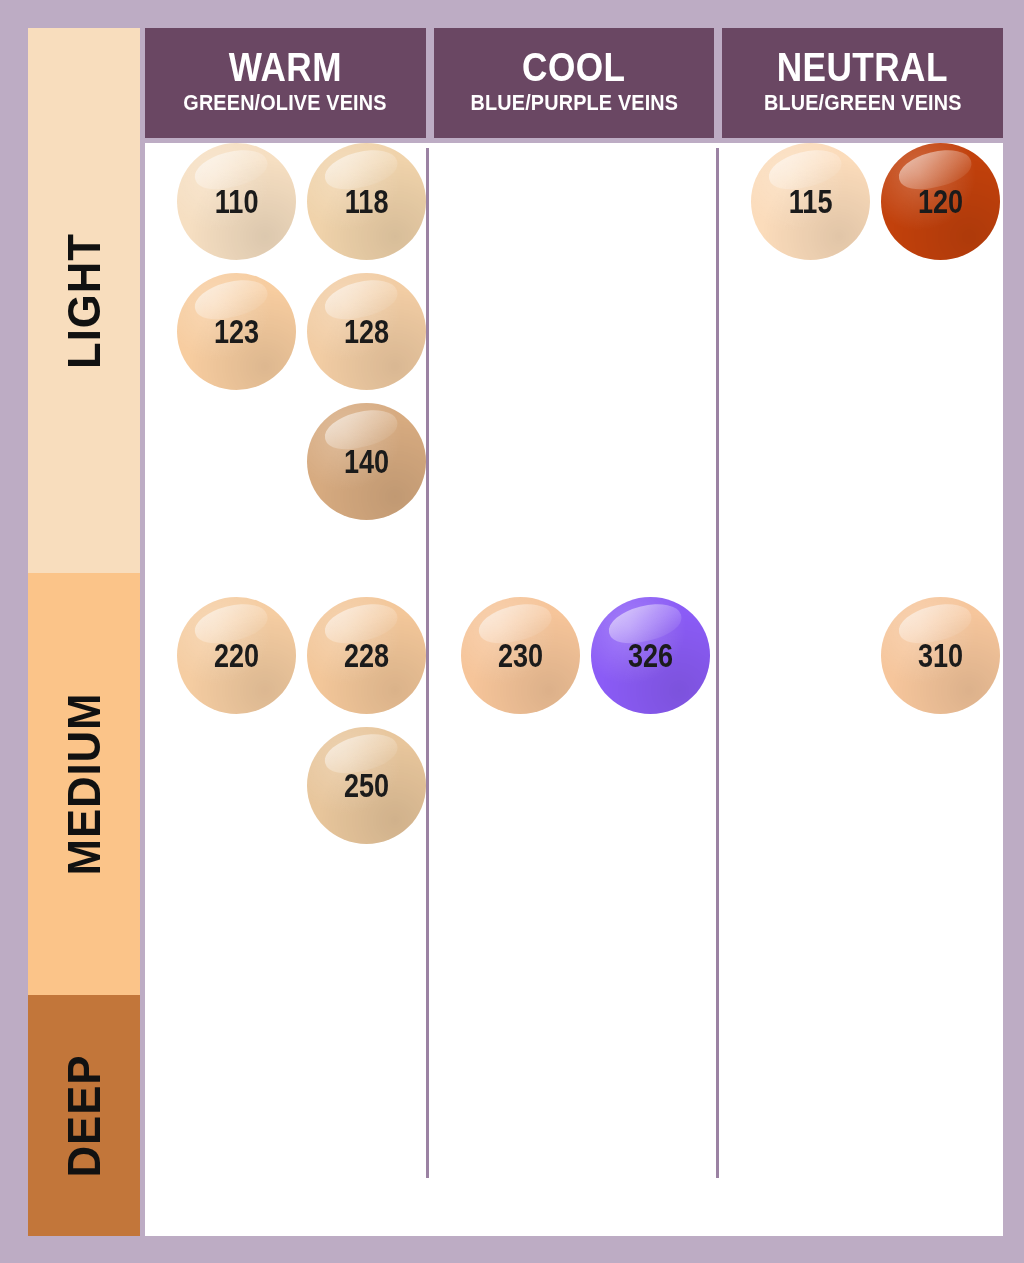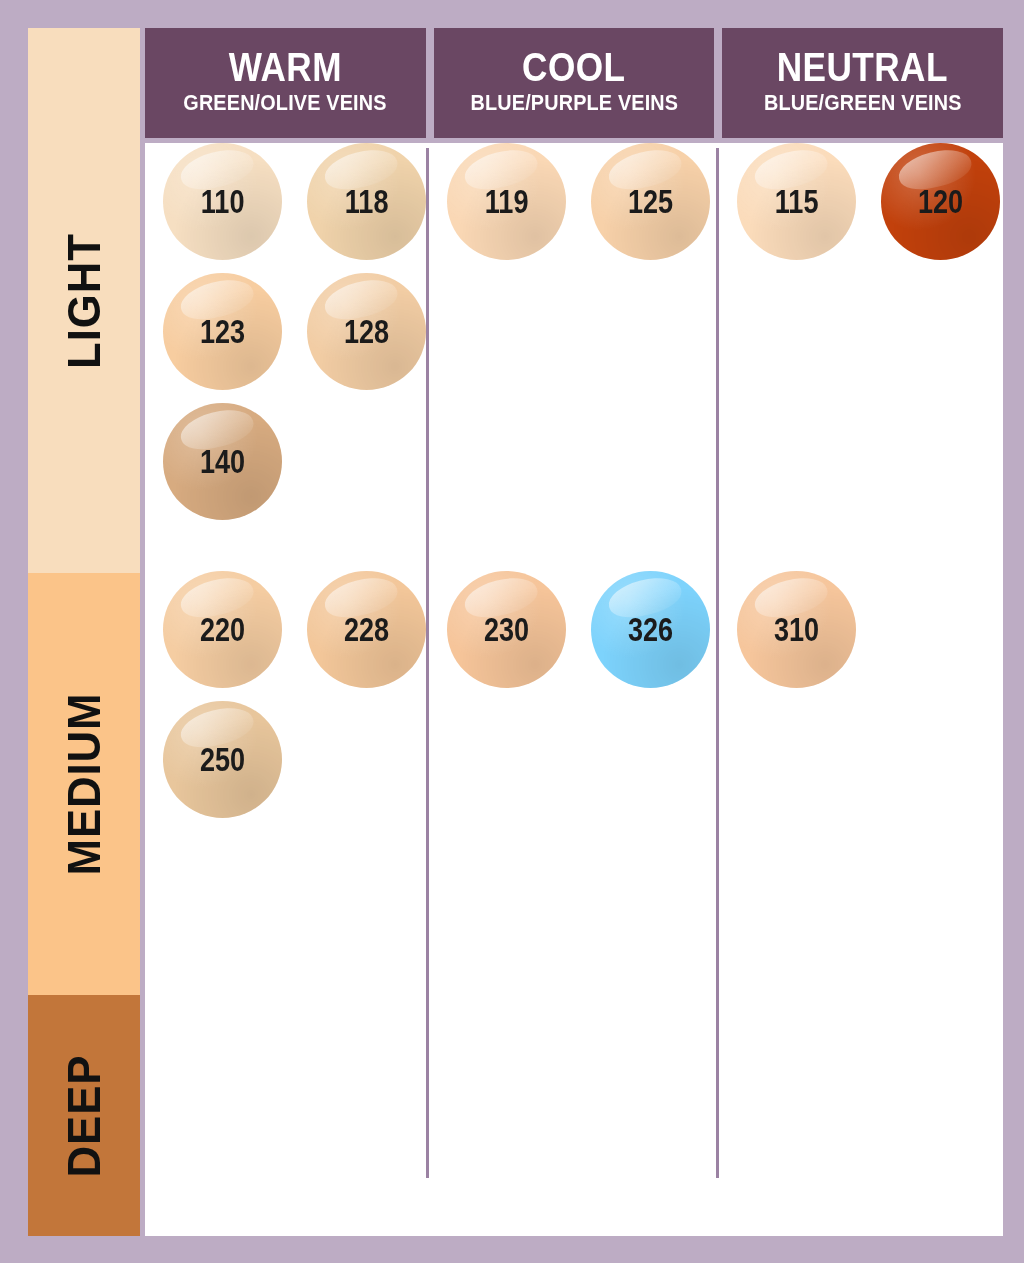--- a/index.html
+++ b/index.html
@@ -129,26 +129,26 @@
   #column-warm    { left: 0px; }
   #column-neutral { left: 284px; }
   #column-cool    { left: 574px; }
 
   .depth-group {
     position: absolute;
     left: 0;
     width: 100%;
   }
   .group-light  { top: 0px;   height: 430px; }
-  .group-medium { top: 428px; height: 423px; }
+  .group-medium { top: 454px; height: 423px; }
   .group-deep   { top: 853px; height: 240px; }
 
   .swatch-row {
     display: flex;
-    justify-content: space-between;
+    justify-content: flex-end;
     padding-left: 18px;
     gap: 11px;
     height: 130px;
     align-items: flex-start;
   }
 
   
   .shade-dot {
     position: relative;
     width: 119px;
@@ -282,37 +282,27 @@
           <div class="shade-dot" style="background: rgb(232, 198, 156);">
             <span class="shade-code">250</span>
           </div>
         </div>
       </div>
 
       <div class="depth-group group-deep"></div>
     </div>
 
     <div class="tone-column" id="column-neutral">
-      <div class="depth-group group-light">
-        <div class="swatch-row">
-          <div class="shade-dot" style="background: rgb(250, 216, 181);">
-            <span class="shade-code">119</span>
-          </div>
-          <div class="shade-dot" style="background: rgb(247, 209, 169);">
-            <span class="shade-code">125</span>
-          </div>
-        </div>
-      </div>
 
       <div class="depth-group group-medium">
         <div class="swatch-row">
           <div class="shade-dot" style="background: rgb(246, 197, 154);">
             <span class="shade-code">230</span>
           </div>
-          <div class="shade-dot" style="background: #7dd3fc;">
+          <div class="shade-dot" style="background: #8b5cf6;">
             <span class="shade-code">326</span>
           </div>
         </div>
       </div>
 
       <div class="depth-group group-deep"></div>
     </div>
 
     <div class="tone-column" id="column-cool">
       <div class="depth-group group-light">

